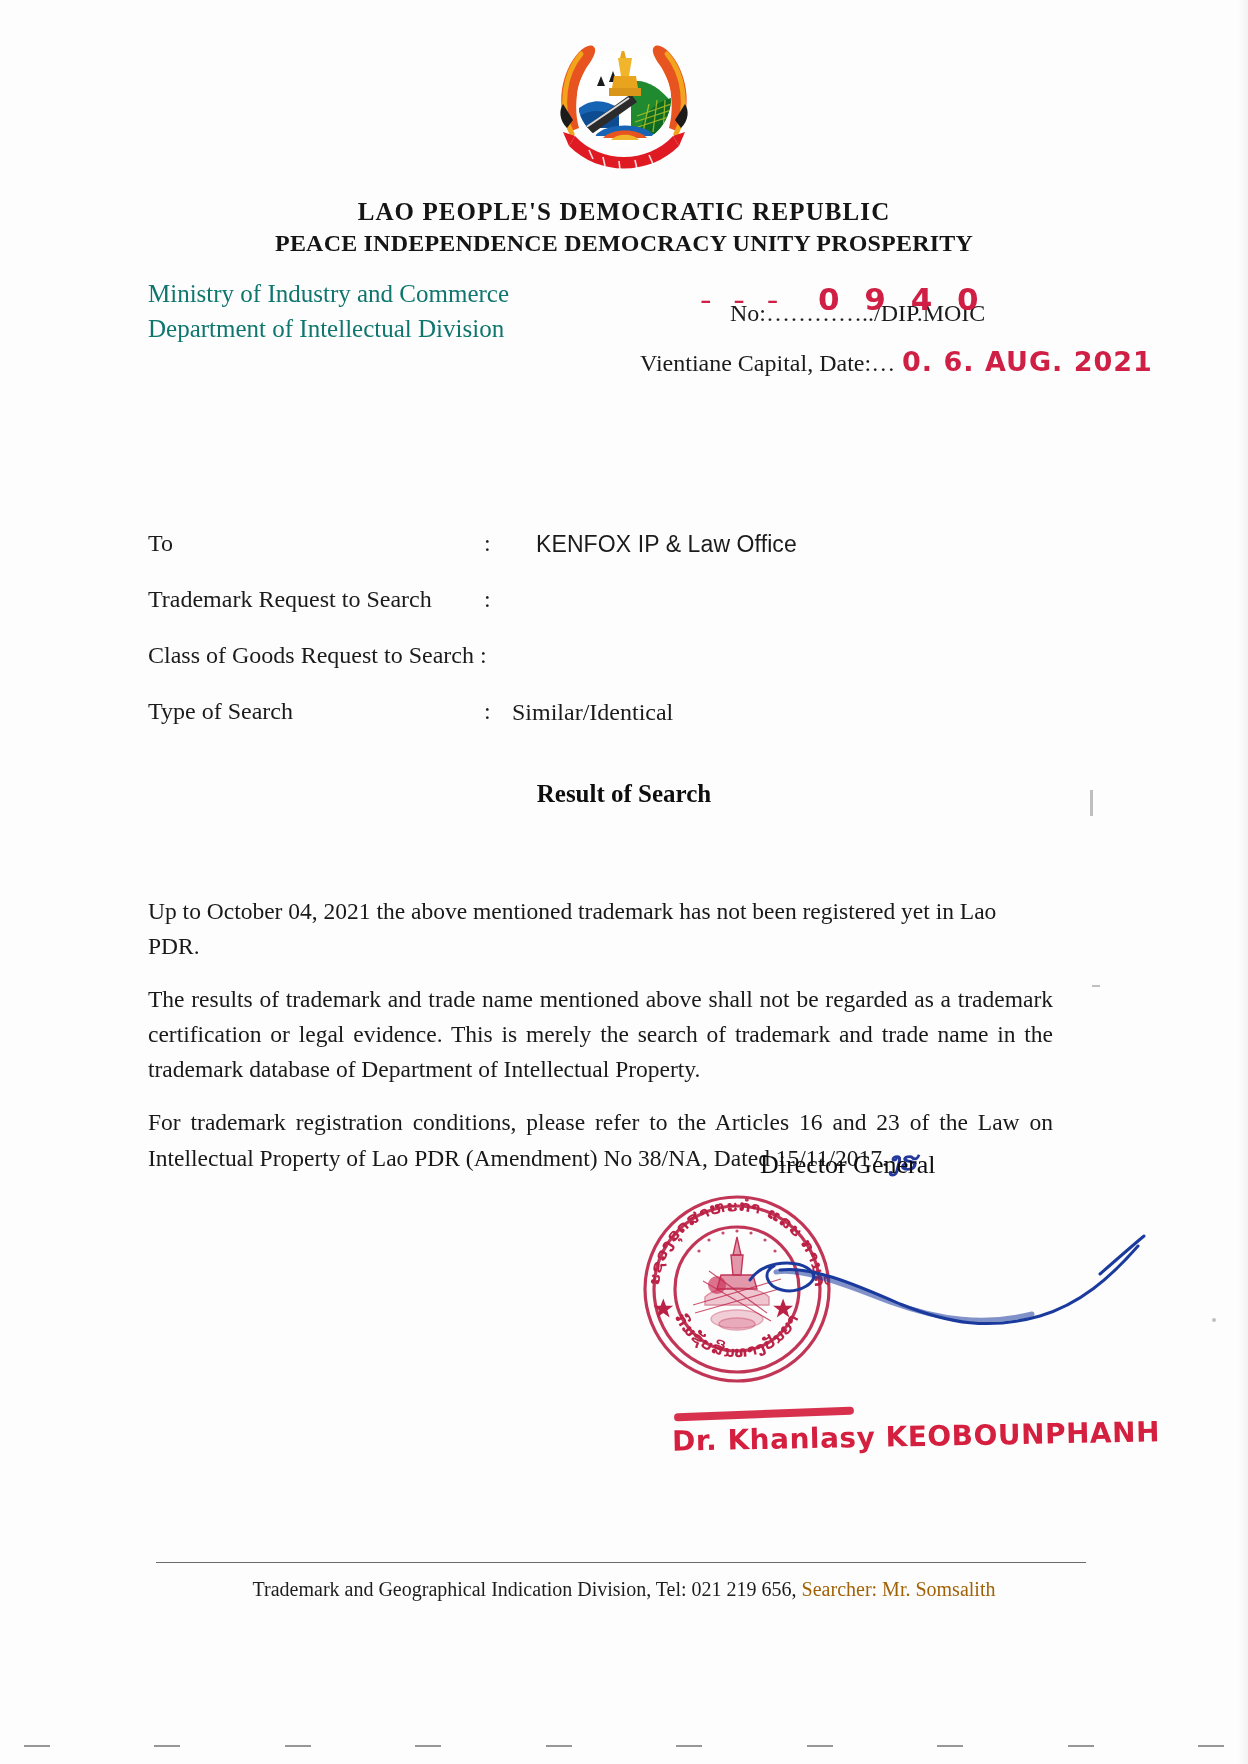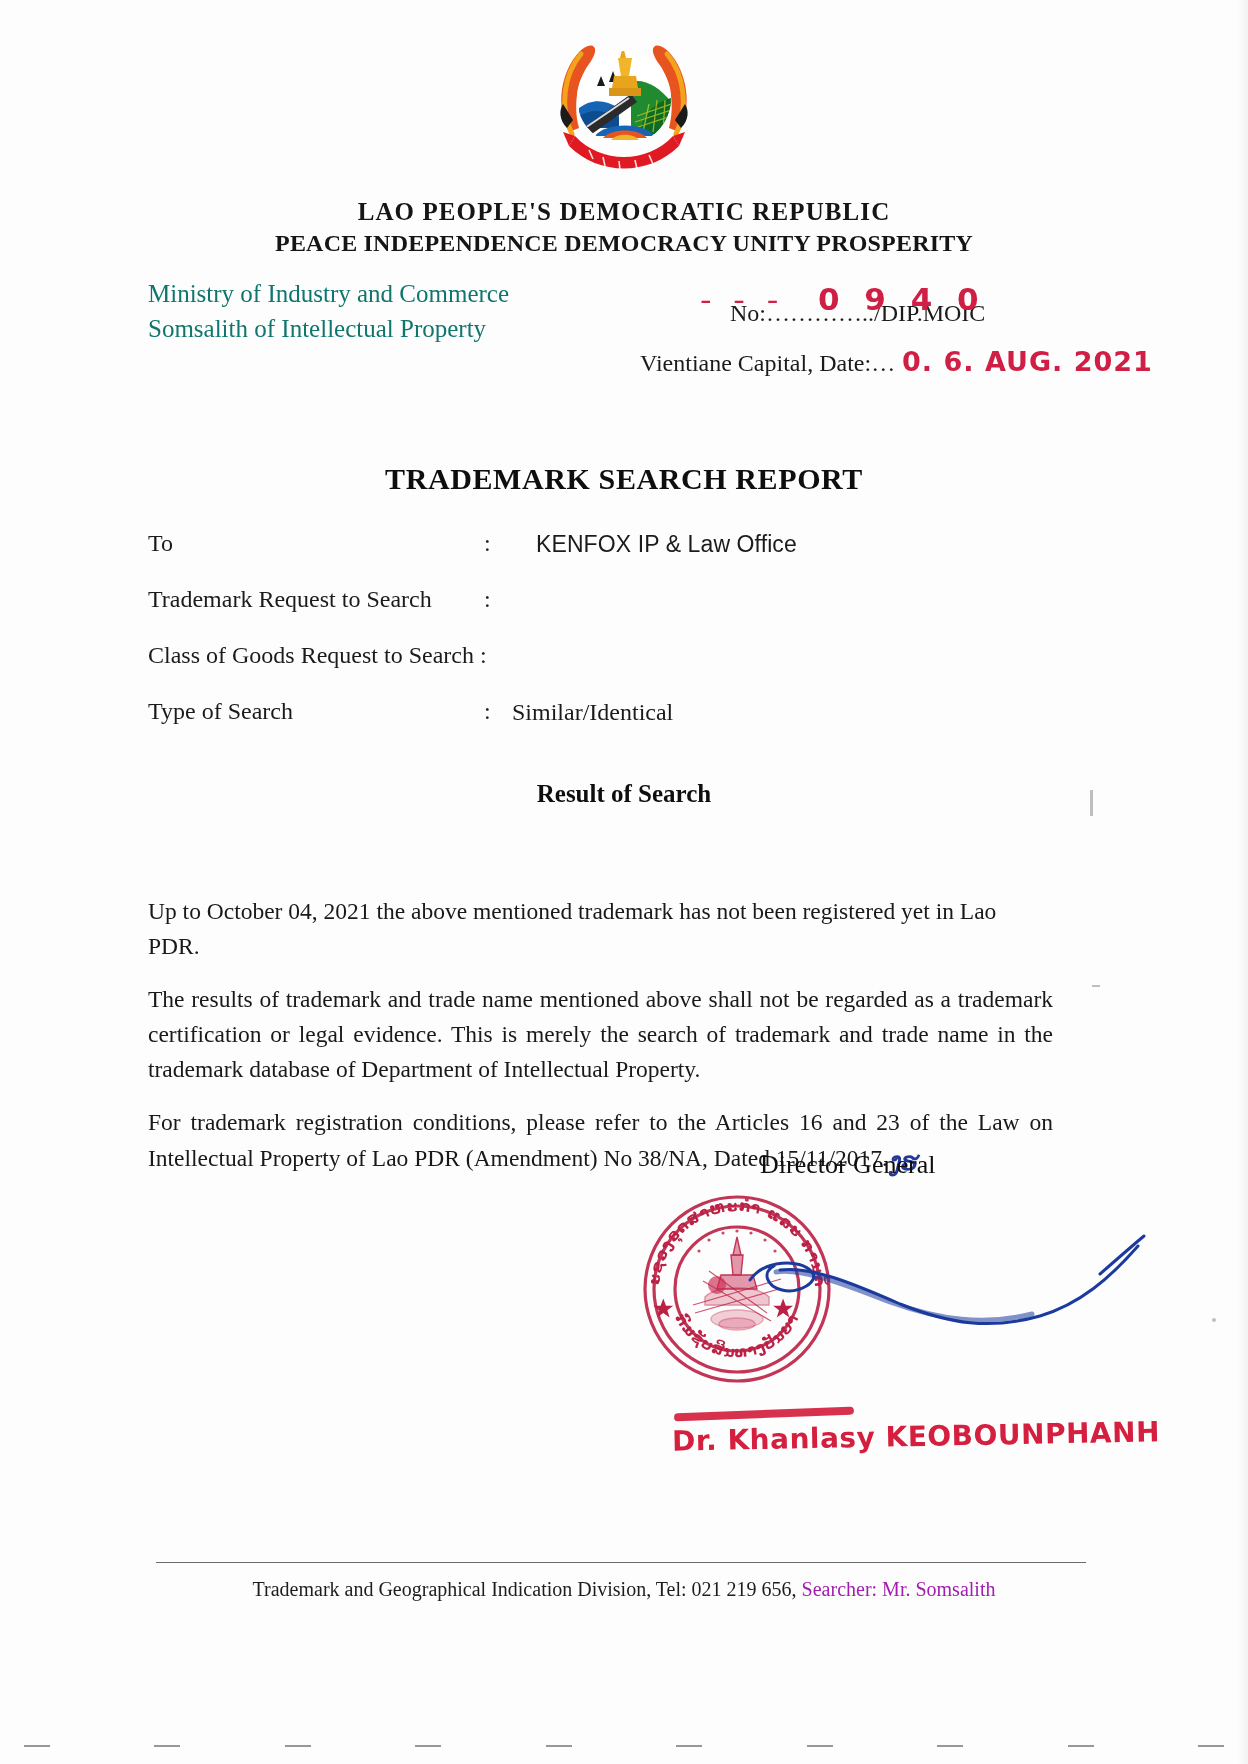--- a/index.html
+++ b/index.html
@@ -290,21 +290,21 @@
   .footer-text {
     position: absolute;
     left: 0; right: 0;
     top: 1578px;
     text-align: center;
     font-size: 20px;
     color: #1d1d1d;
     white-space: nowrap;
   }
   .footer-blue {
-    color: #a21caf;
+    color: #a16207;
   }
 
   .bottom-marks {
     position: absolute;
     left: 0;
     top: 1745px;
     width: 1248px;
     height: 14px;
     display: flex;
     justify-content: space-between;
@@ -398,36 +398,35 @@
         </g>
       </svg>
     </div>
   </div>
 
   <div class="hdr hdr-1">LAO PEOPLE'S DEMOCRATIC REPUBLIC</div>
   <div class="hdr hdr-2">PEACE INDEPENDENCE DEMOCRACY UNITY PROSPERITY</div>
 
   <div class="ministry">
     <div>Ministry of Industry and Commerce</div>
-    <div>Somsalith of Intellectual Property</div>
+    <div>Department of Intellectual Division</div>
   </div>
 
   <div class="nodate">
     <div class="no-line">
       <span class="stamp-red stamp-no-marks">- -  -</span>
       <span>No:</span><span>…………..</span><span>/DIP.MOIC</span>
       <span class="stamp-red stamp-no">0 9 4 0</span>
     </div>
     <div class="date-line">
       <span>Vientiane Capital, Date:</span><span>…</span>
       <span class="stamp-red stamp-date">0. 6. AUG. 2021</span>
     </div>
   </div>
 
-  <div class="doc-title">TRADEMARK SEARCH REPORT</div>
 
   <div class="fields">
 
     <div class="field-row">
       <span class="field-label">To</span>
       <span class="field-colon">:</span>
       <span class="field-value sans">KENFOX IP &amp; Law Office</span>
     </div>
 
     <div class="field-row">

